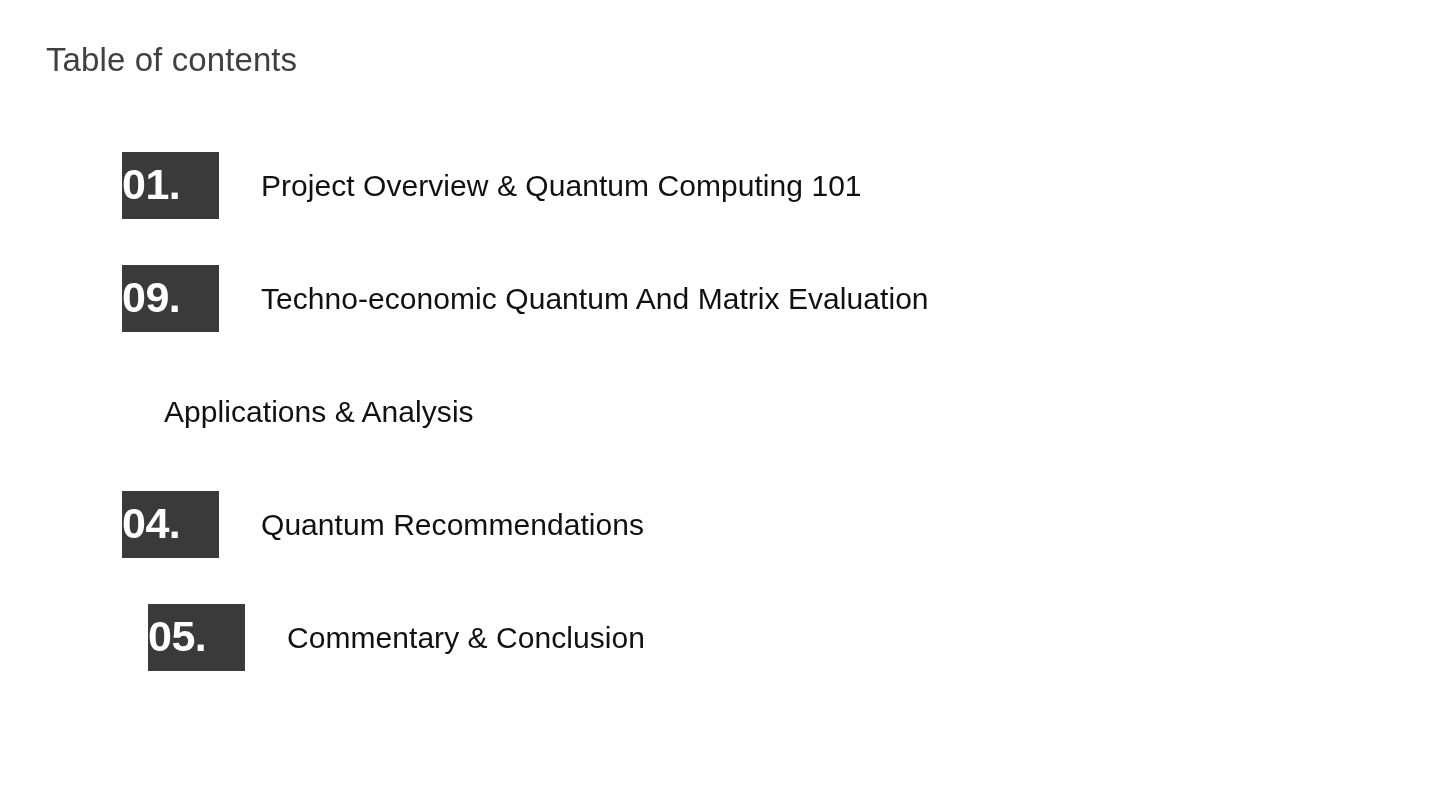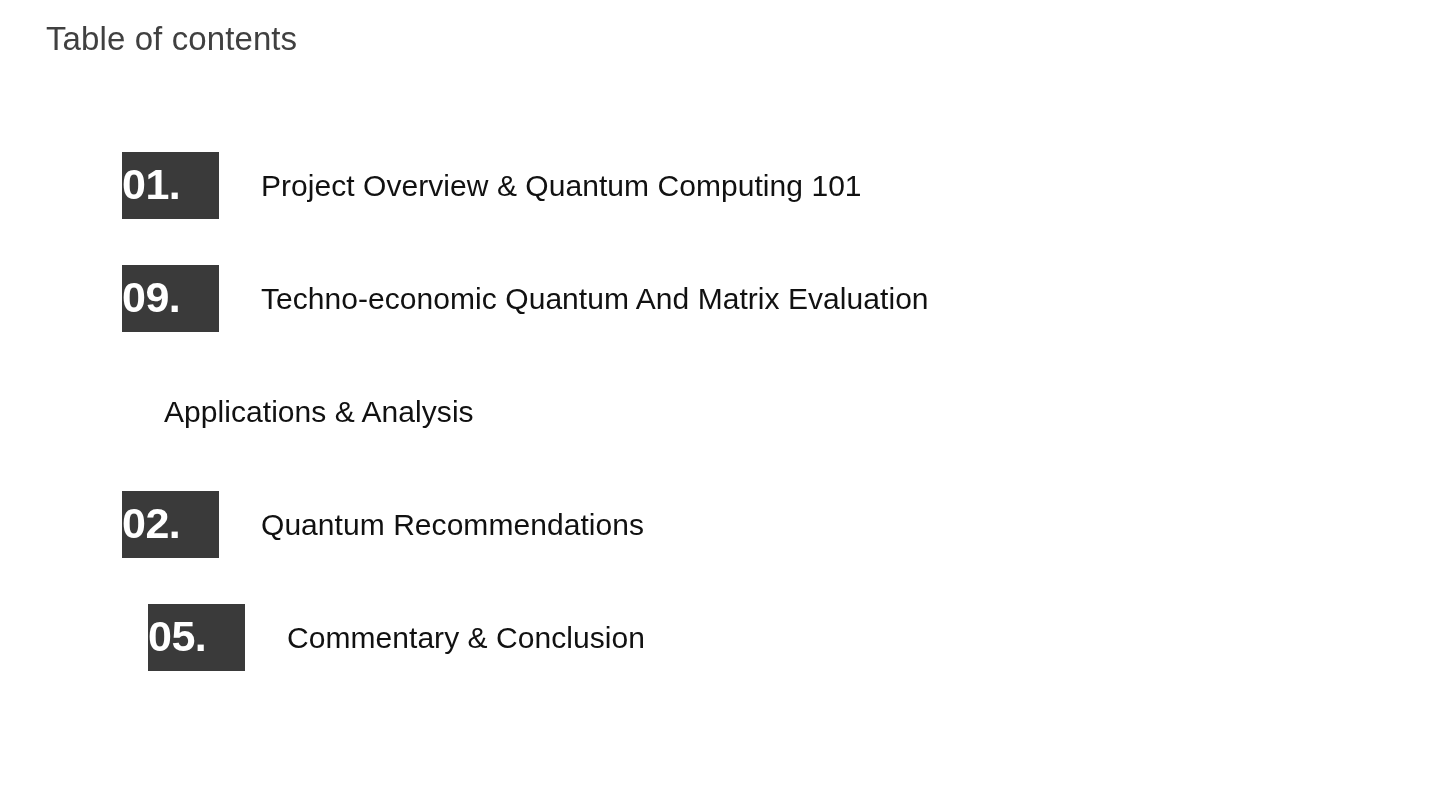--- a/index.html
+++ b/index.html
@@ -21,21 +21,21 @@
     position: relative;
     width: 1440px;
     height: 810px;
     background: #ffffff;
   }
 
   
   .slide-title {
     position: absolute;
     left: 46px;
-    top: 17px;
+    top: 38px;
     font-size: 33px;
     line-height: 44px;
     font-weight: 400;
     color: #404040;
     letter-spacing: 0.1px;
     white-space: nowrap;
   }
 
   
   .toc {
@@ -115,21 +115,21 @@
       </div>
       <div class="toc-label">Techno-economic Quantum And Matrix Evaluation</div>
     </div>
 
     <div class="toc-item">
       <div class="toc-label">Applications &amp; Analysis</div>
     </div>
 
     <div class="toc-item">
       <div class="toc-number-box">
-        <span class="toc-number">02.</span>
+        <span class="toc-number">04.</span>
       </div>
       <div class="toc-label">Quantum Recommendations</div>
     </div>
 
     <div class="toc-item">
       <div class="toc-number-box">
         <span class="toc-number">05.</span>
       </div>
       <div class="toc-label">Commentary &amp; Conclusion</div>
     </div>

